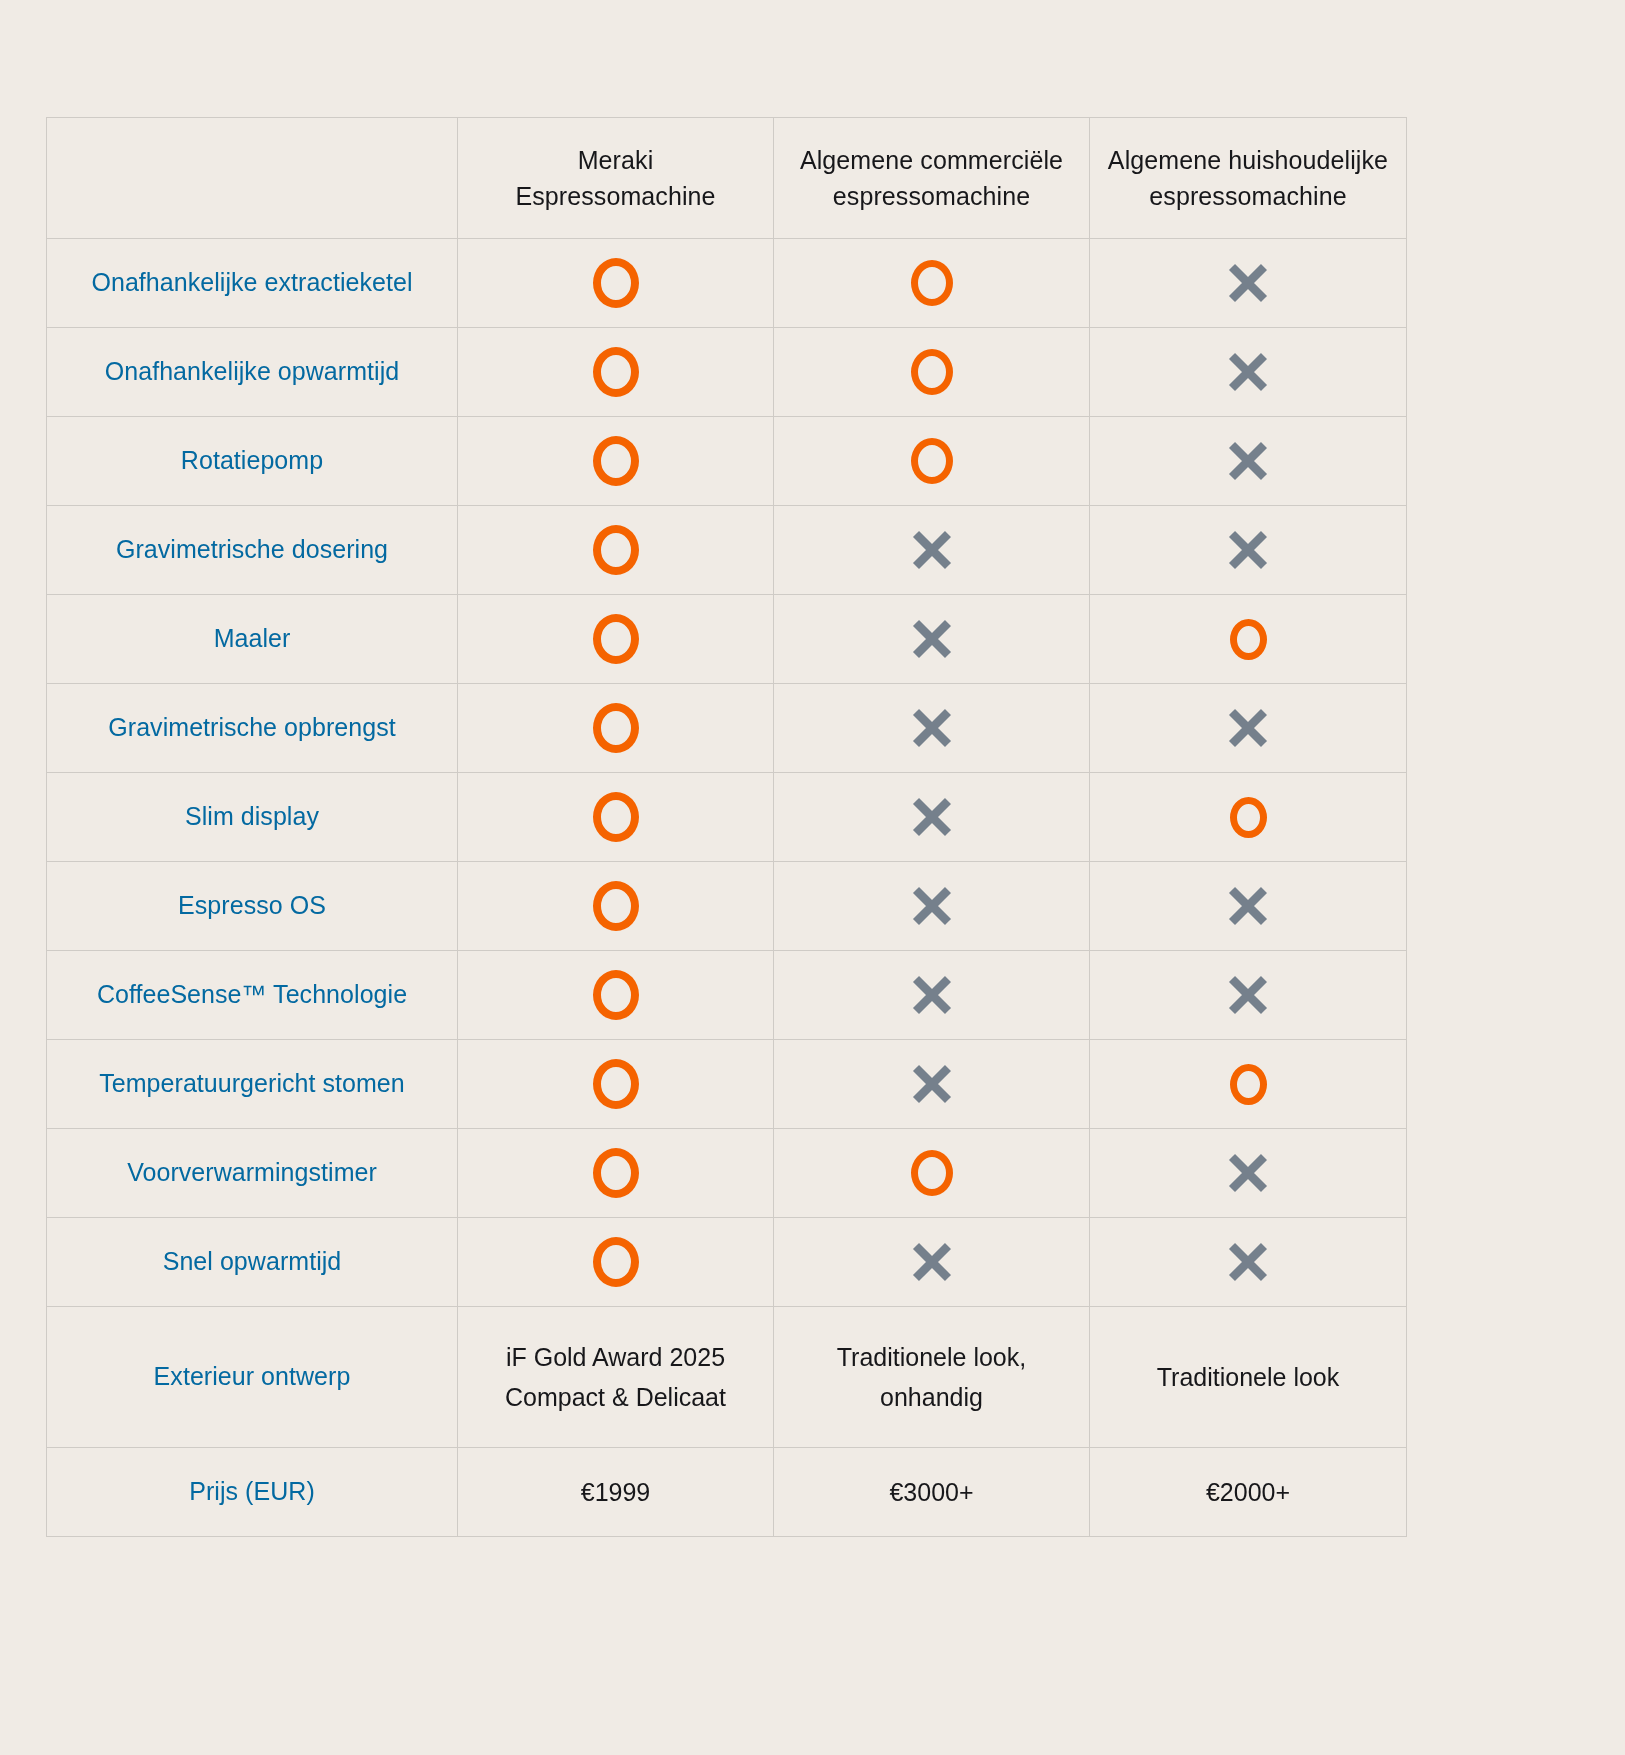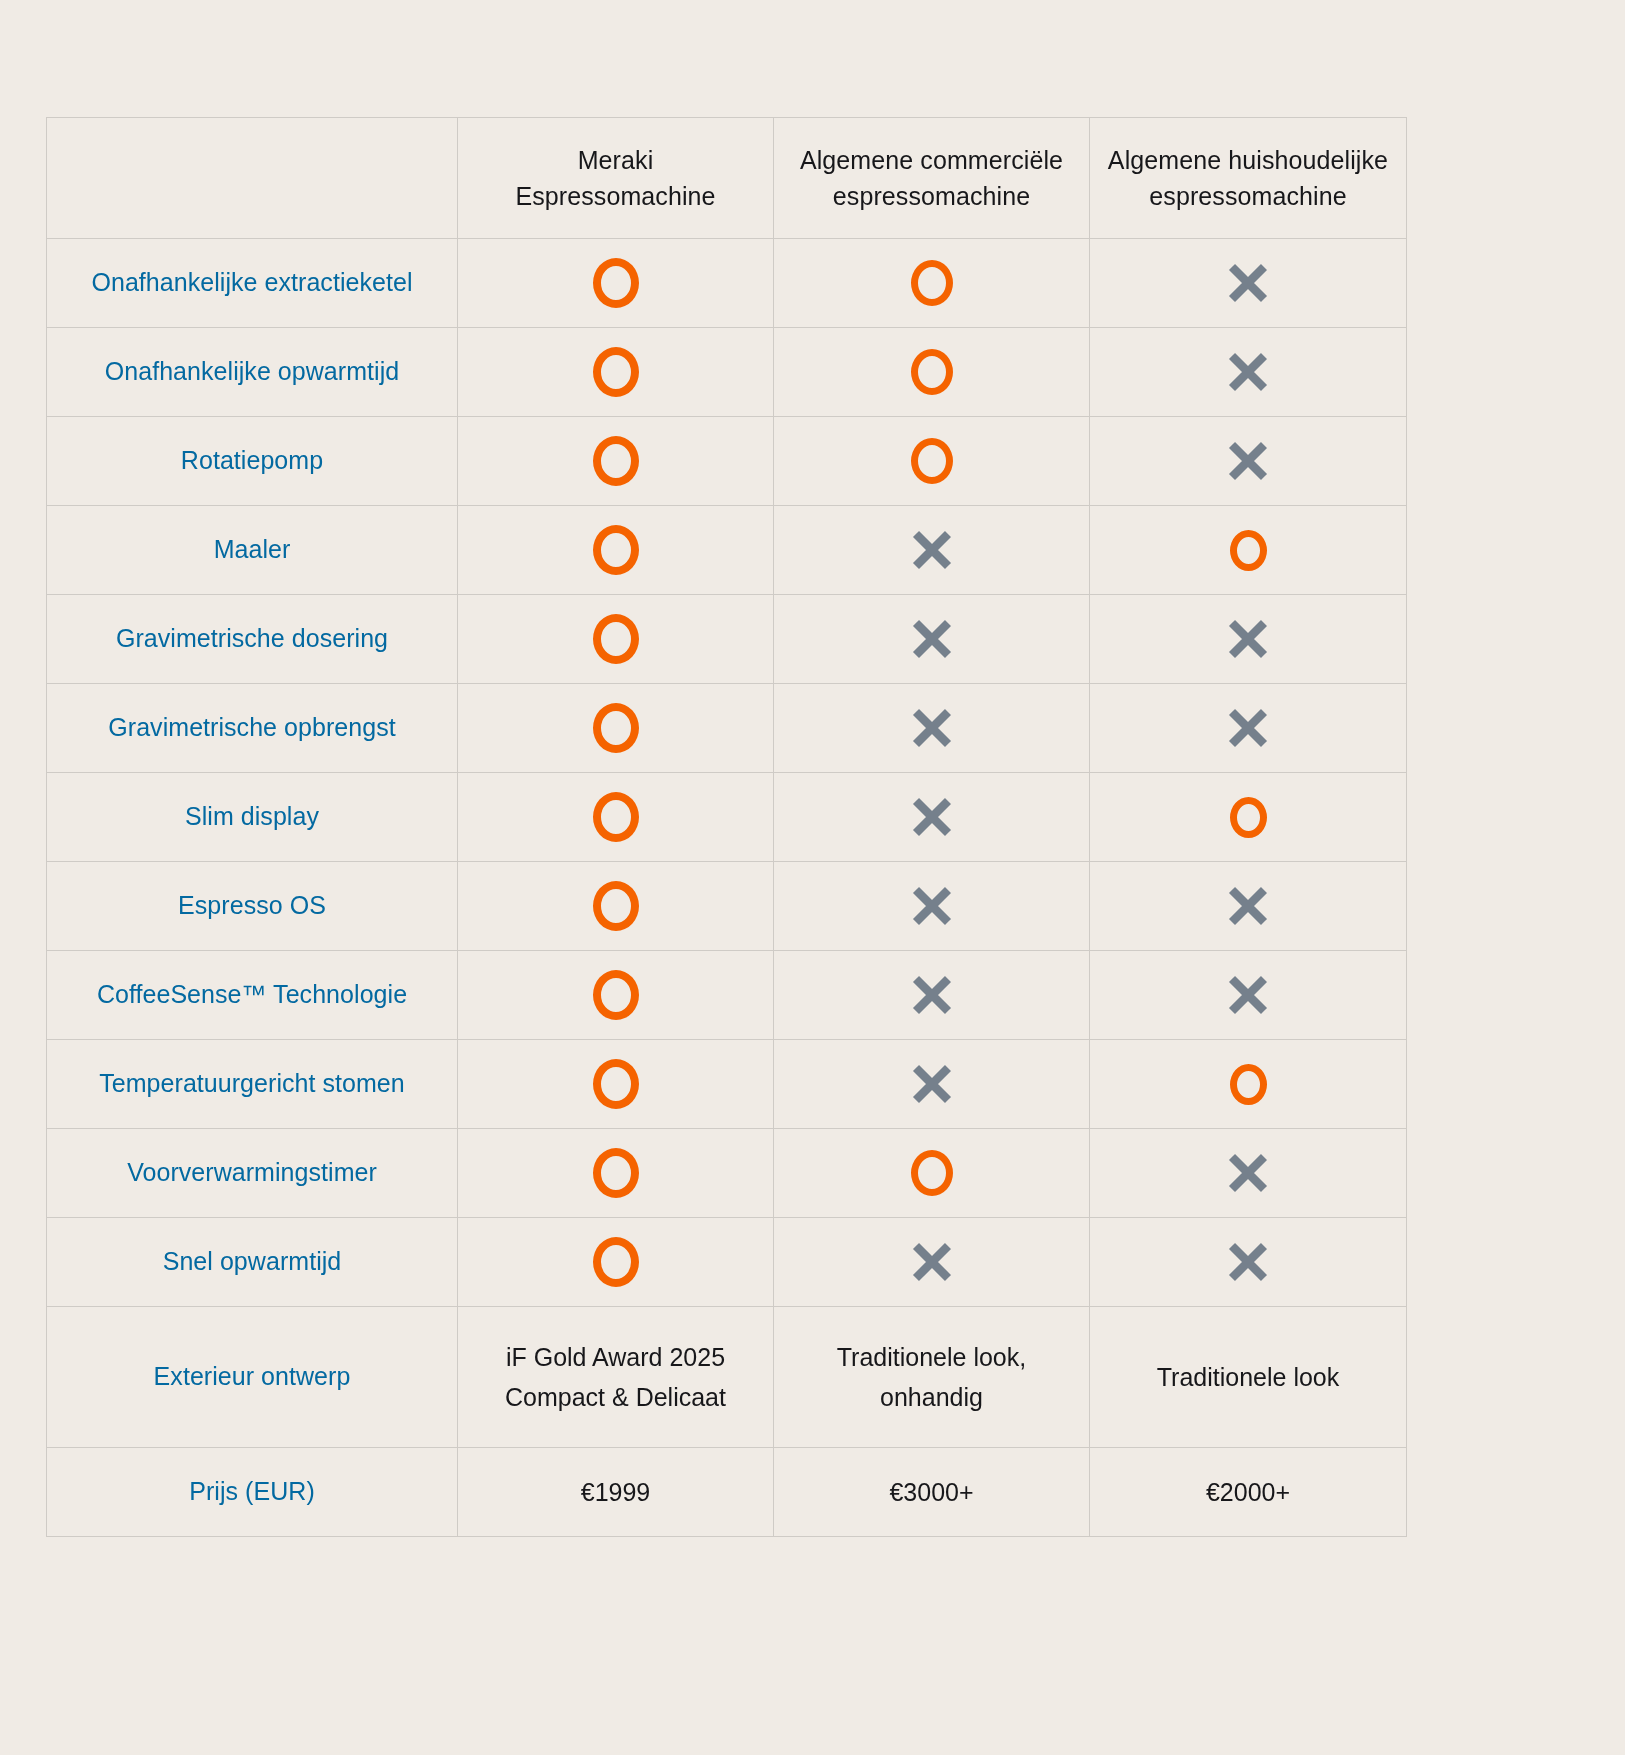--- a/index.html
+++ b/index.html
@@ -223,64 +223,64 @@
               <span class="icon-box">
                 <span class="ico-cross">
                   <svg width="48" height="48" viewBox="0 0 48 48" aria-hidden="true">
                     <path d="M8 8 L40 40 M40 8 L8 40" stroke="#75808C" stroke-width="8.5" stroke-linecap="butt" fill="none"></path>
                   </svg>
                 </span>
               </span>
             </td>
           </tr>
           <tr>
+            <td class="feature">Gravimetrische dosering</td>
+            <td class="mark">
+              <span class="icon-box">
+                <span class="ico-circle sz-lg"></span>
+              </span>
+            </td>
+            <td class="mark">
+              <span class="icon-box">
+                <span class="ico-cross">
+                  <svg width="48" height="48" viewBox="0 0 48 48" aria-hidden="true">
+                    <path d="M8 8 L40 40 M40 8 L8 40" stroke="#75808C" stroke-width="8.5" stroke-linecap="butt" fill="none"></path>
+                  </svg>
+                </span>
+              </span>
+            </td>
+            <td class="mark">
+              <span class="icon-box">
+                <span class="ico-cross">
+                  <svg width="48" height="48" viewBox="0 0 48 48" aria-hidden="true">
+                    <path d="M8 8 L40 40 M40 8 L8 40" stroke="#75808C" stroke-width="8.5" stroke-linecap="butt" fill="none"></path>
+                  </svg>
+                </span>
+              </span>
+            </td>
+          </tr>
+          <tr>
             <td class="feature">Maaler</td>
             <td class="mark">
               <span class="icon-box">
                 <span class="ico-circle sz-lg"></span>
               </span>
             </td>
             <td class="mark">
               <span class="icon-box">
                 <span class="ico-cross">
                   <svg width="48" height="48" viewBox="0 0 48 48" aria-hidden="true">
                     <path d="M8 8 L40 40 M40 8 L8 40" stroke="#75808C" stroke-width="8.5" stroke-linecap="butt" fill="none"></path>
                   </svg>
                 </span>
               </span>
             </td>
             <td class="mark">
               <span class="icon-box">
                 <span class="ico-circle sz-sm"></span>
-              </span>
-            </td>
-          </tr>
-          <tr>
-            <td class="feature">Gravimetrische dosering</td>
-            <td class="mark">
-              <span class="icon-box">
-                <span class="ico-circle sz-lg"></span>
-              </span>
-            </td>
-            <td class="mark">
-              <span class="icon-box">
-                <span class="ico-cross">
-                  <svg width="48" height="48" viewBox="0 0 48 48" aria-hidden="true">
-                    <path d="M8 8 L40 40 M40 8 L8 40" stroke="#75808C" stroke-width="8.5" stroke-linecap="butt" fill="none"></path>
-                  </svg>
-                </span>
-              </span>
-            </td>
-            <td class="mark">
-              <span class="icon-box">
-                <span class="ico-cross">
-                  <svg width="48" height="48" viewBox="0 0 48 48" aria-hidden="true">
-                    <path d="M8 8 L40 40 M40 8 L8 40" stroke="#75808C" stroke-width="8.5" stroke-linecap="butt" fill="none"></path>
-                  </svg>
-                </span>
               </span>
             </td>
           </tr>
           <tr>
             <td class="feature">Gravimetrische opbrengst</td>
             <td class="mark">
               <span class="icon-box">
                 <span class="ico-circle sz-lg"></span>
               </span>
             </td>

